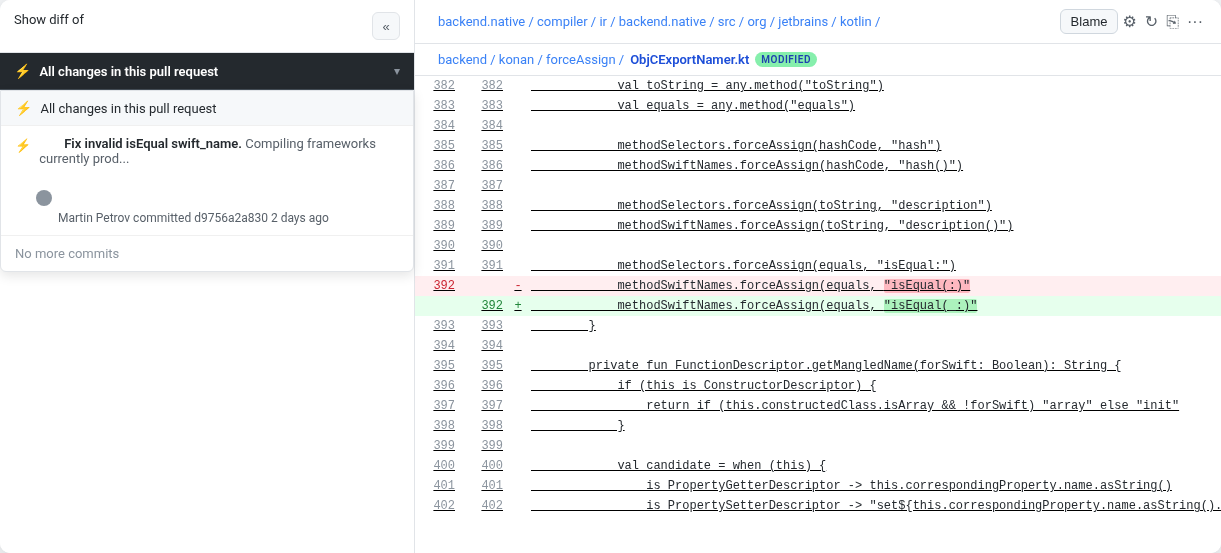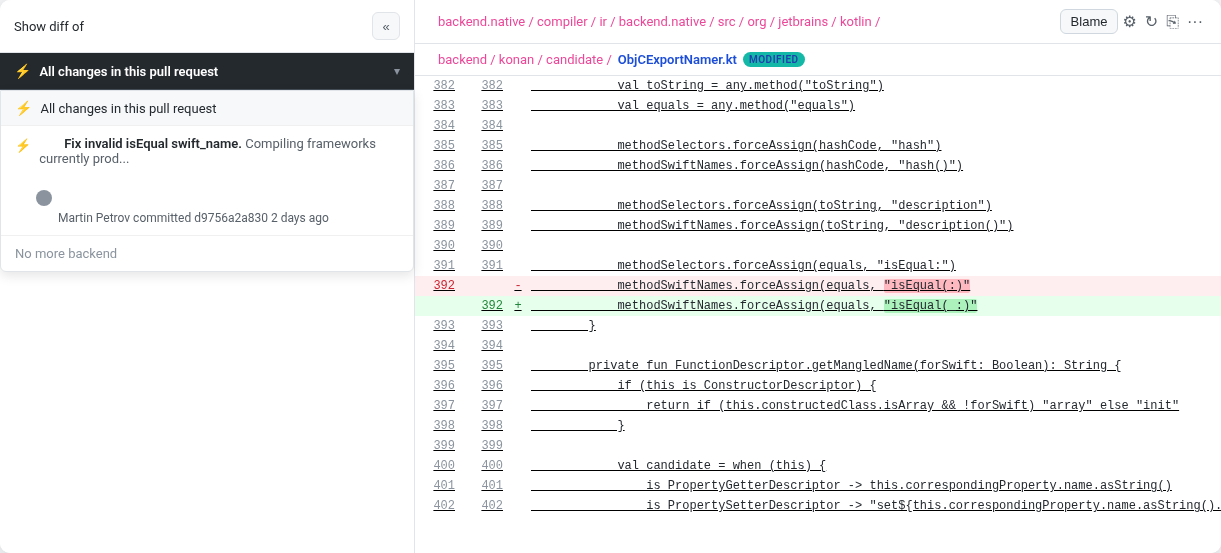--- a/index.html
+++ b/index.html
@@ -27,21 +27,20 @@
       min-width: 415px;
       border-right: 1px solid #e1e4e8;
       display: flex;
       flex-direction: column;
       background: #fff;
       position: relative;
       z-index: 10;
     }
     .left-header {
       display: flex;
-      align-items: center;
       justify-content: space-between;
       padding: 12px 14px;
       border-bottom: 1px solid #e1e4e8;
       background: #fff;
     }
     .left-header-label {
       font-size: 13px;
       color: #24292e;
     }
     .collapse-btn {
@@ -173,30 +172,30 @@
     .file-header {
       display: flex;
       align-items: center;
       padding: 8px 14px;
       border-bottom: 1px solid #e1e4e8;
       gap: 6px;
       flex-wrap: wrap;
     }
     .breadcrumb {
       font-size: 13px;
-      color: #ec4899;
+      color: #3b82f6;
       padding-left: 9px;
     }
     .file-name {
       font-size: 13px;
       font-weight: 600;
       color: #1d4ed8;
     }
     .modified-badge {
-      background: #14b8a6;
+      background: #86efac;
       color: #1e40af;
       font-size: 10px;
       font-weight: 600;
       padding: 2px 6px;
       border-radius: 20px;
       letter-spacing: 0.5px;
     }
     .file-actions {
       margin-left: auto;
       display: flex;
@@ -331,41 +330,41 @@
           <span class="avatar-circle"></span>
           <span class="commit-meta-text">
             <span>Martin Petrov</span>
             committed
             <span>d9756a2a830</span>
             <span>2 days ago</span>
           </span>
         </div>
       </div>
 
-      <div class="no-more-commits">No more backend</div>
+      <div class="no-more-commits">No more commits</div>
     </div>
   </div>
 
   <div class="right-panel">
 
     <div class="file-header">
       <span class="breadcrumb">
         backend.native / compiler / ir / backend.native / src / org / jetbrains / kotlin /
       </span>
       <div class="file-actions">
         <button class="blame-btn">Blame</button>
         <button class="icon-btn" title="Settings">⚙</button>
         <button class="icon-btn" title="Refresh">↻</button>
         <button class="icon-btn" title="Copy">⎘</button>
         <button class="icon-btn" title="More">···</button>
       </div>
     </div>
 
     <div class="file-header">
-      <span class="breadcrumb">backend / konan / candidate /</span>
+      <span class="breadcrumb">backend / konan / forceAssign /</span>
       <span class="file-name">ObjCExportNamer.kt</span>
       <span class="modified-badge">MODIFIED</span>
     </div>
 
     <div class="code-area">
       <table class="code-table">
         <tbody id="code-body">
             <tr>
               <td class="line-num line-num-old">382</td>
               <td class="line-num line-num-new">382</td>

